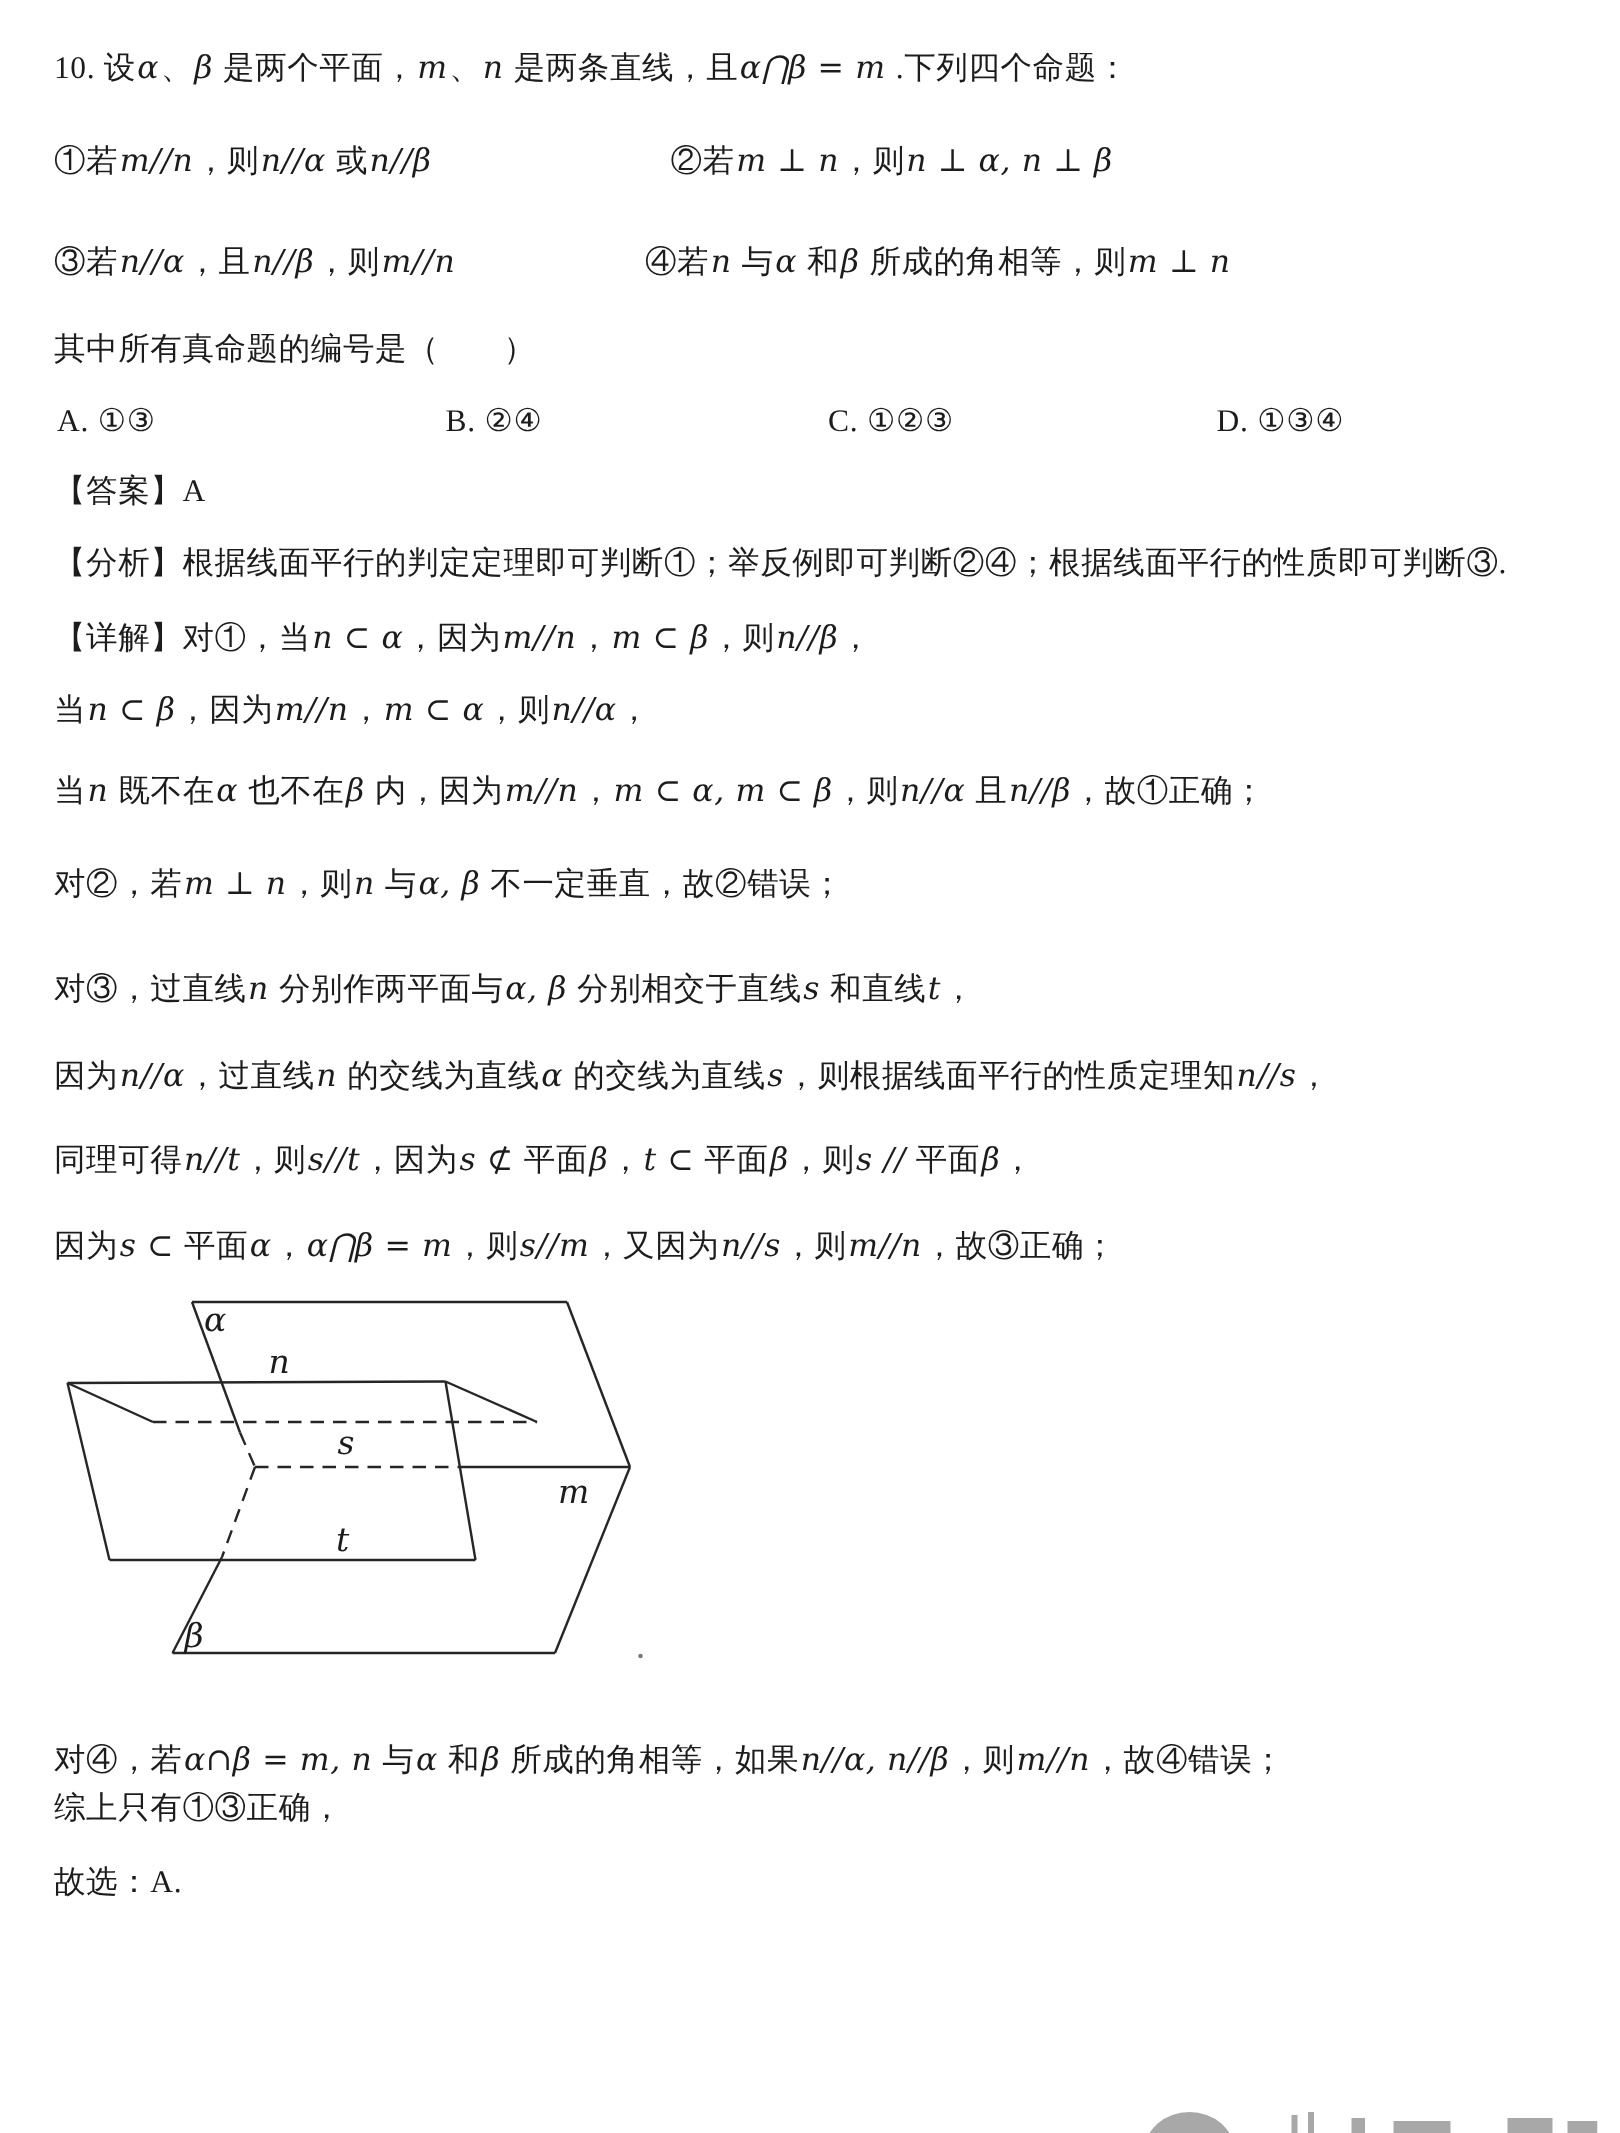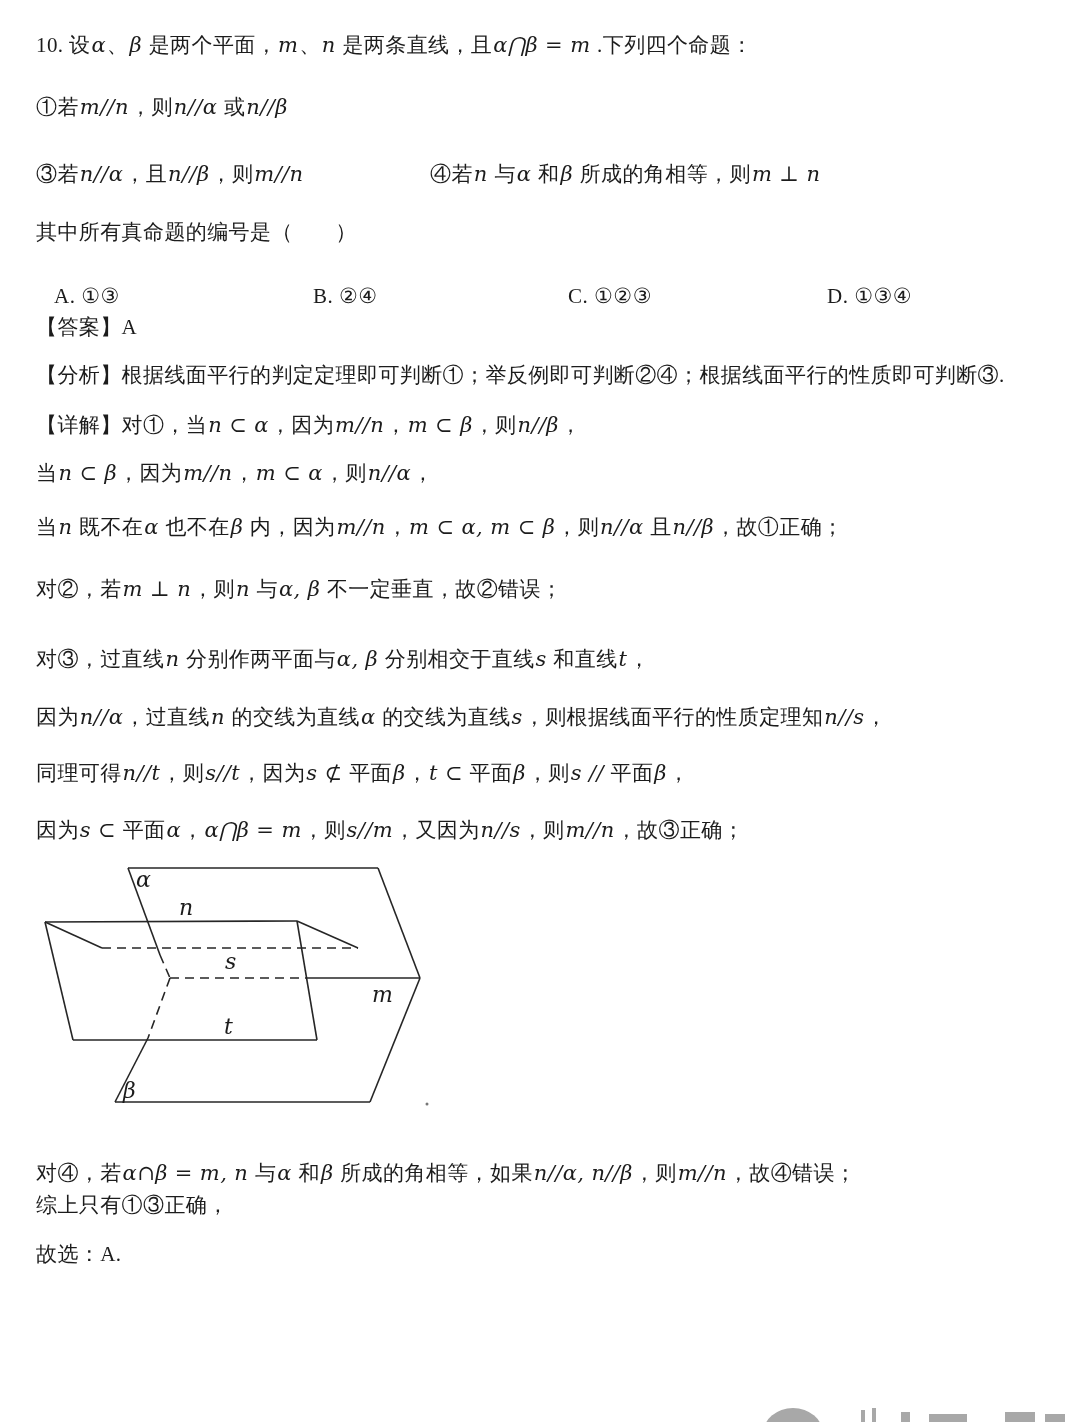--- a/index.html
+++ b/index.html
@@ -1,37 +1,38 @@
 <!DOCTYPE html>
 <html><head>
 <meta charset="utf-8">
 <style>
   html,body{margin:0;padding:0;background:#ffffff;}
   .page{position:relative;width:1080px;height:1422px;background:#ffffff;overflow:hidden;
         font-family:"Liberation Serif","DejaVu Serif",serif;color:#1c1c1c;}
   p.line{position:absolute;left:36px;margin:0;font-size:21px;line-height:27px;
          white-space:nowrap;letter-spacing:0.4px;text-align:right;}
   p.line .m{font-style:italic;font-family:"DejaVu Serif","Liberation Serif",serif;padding:0 1px;}
-  .opt{position:absolute;top:268px;margin:16px;font-size:21px;letter-spacing:0.5px;
+  .opt{position:absolute;top:268px;margin:0;font-size:21px;letter-spacing:0.5px;
        font-family:"Liberation Serif","DejaVu Serif",serif;}
   #fig{position:absolute;left:30px;top:855px;}
   #fig line{stroke:#262626;stroke-width:1.6;fill:none;}
   #fig line.dash{stroke-dasharray:9 6;}
   #fig text{font-family:"DejaVu Serif","Liberation Serif",serif;font-style:italic;
             font-size:22px;fill:#1c1c1c;}
   #wm{position:absolute;left:755px;top:1402px;width:310px;height:20px;overflow:hidden;}
   #wm *{fill:#a8a8a8;}
 </style>
 </head>
 <body>
 
 <div class="page">
 
   <p class="line" style="top:32px"><span>10. 设</span><span class="m">α</span><span>、</span><span class="m">β</span><span> 是两个平面，</span><span class="m">m</span><span>、</span><span class="m">n</span><span> 是两条直线，且</span><span class="m">α⋂β = m</span><span> .下列四个命题：</span></p>
   <p class="line" style="top:94px"><span>①若</span><span class="m">m//n</span><span>，则</span><span class="m">n//α</span><span> 或</span><span class="m">n//β</span></p>
+  <p class="line" style="top:94px;left:447px"><span>②若</span><span class="m">m ⊥ n</span><span>，则</span><span class="m">n ⊥ α, n ⊥ β</span></p>
   <p class="line" style="top:161px"><span>③若</span><span class="m">n//α</span><span>，且</span><span class="m">n//β</span><span>，则</span><span class="m">m//n</span></p>
   <p class="line" style="top:161px;left:430px"><span>④若</span><span class="m">n</span><span> 与</span><span class="m">α</span><span> 和</span><span class="m">β</span><span> 所成的角相等，则</span><span class="m">m ⊥ n</span></p>
   <p class="line" style="top:219px"><span>其中所有真命题的编号是（　　）</span></p>
 
   <span class="opt" style="left:38px">A. ①③</span>
   <span class="opt" style="left:297px">B. ②④</span>
   <span class="opt" style="left:552px">C. ①②③</span>
   <span class="opt" style="left:811px">D. ①③④</span>
 
   <p class="line" style="top:314px"><span>【答案】A</span></p>

